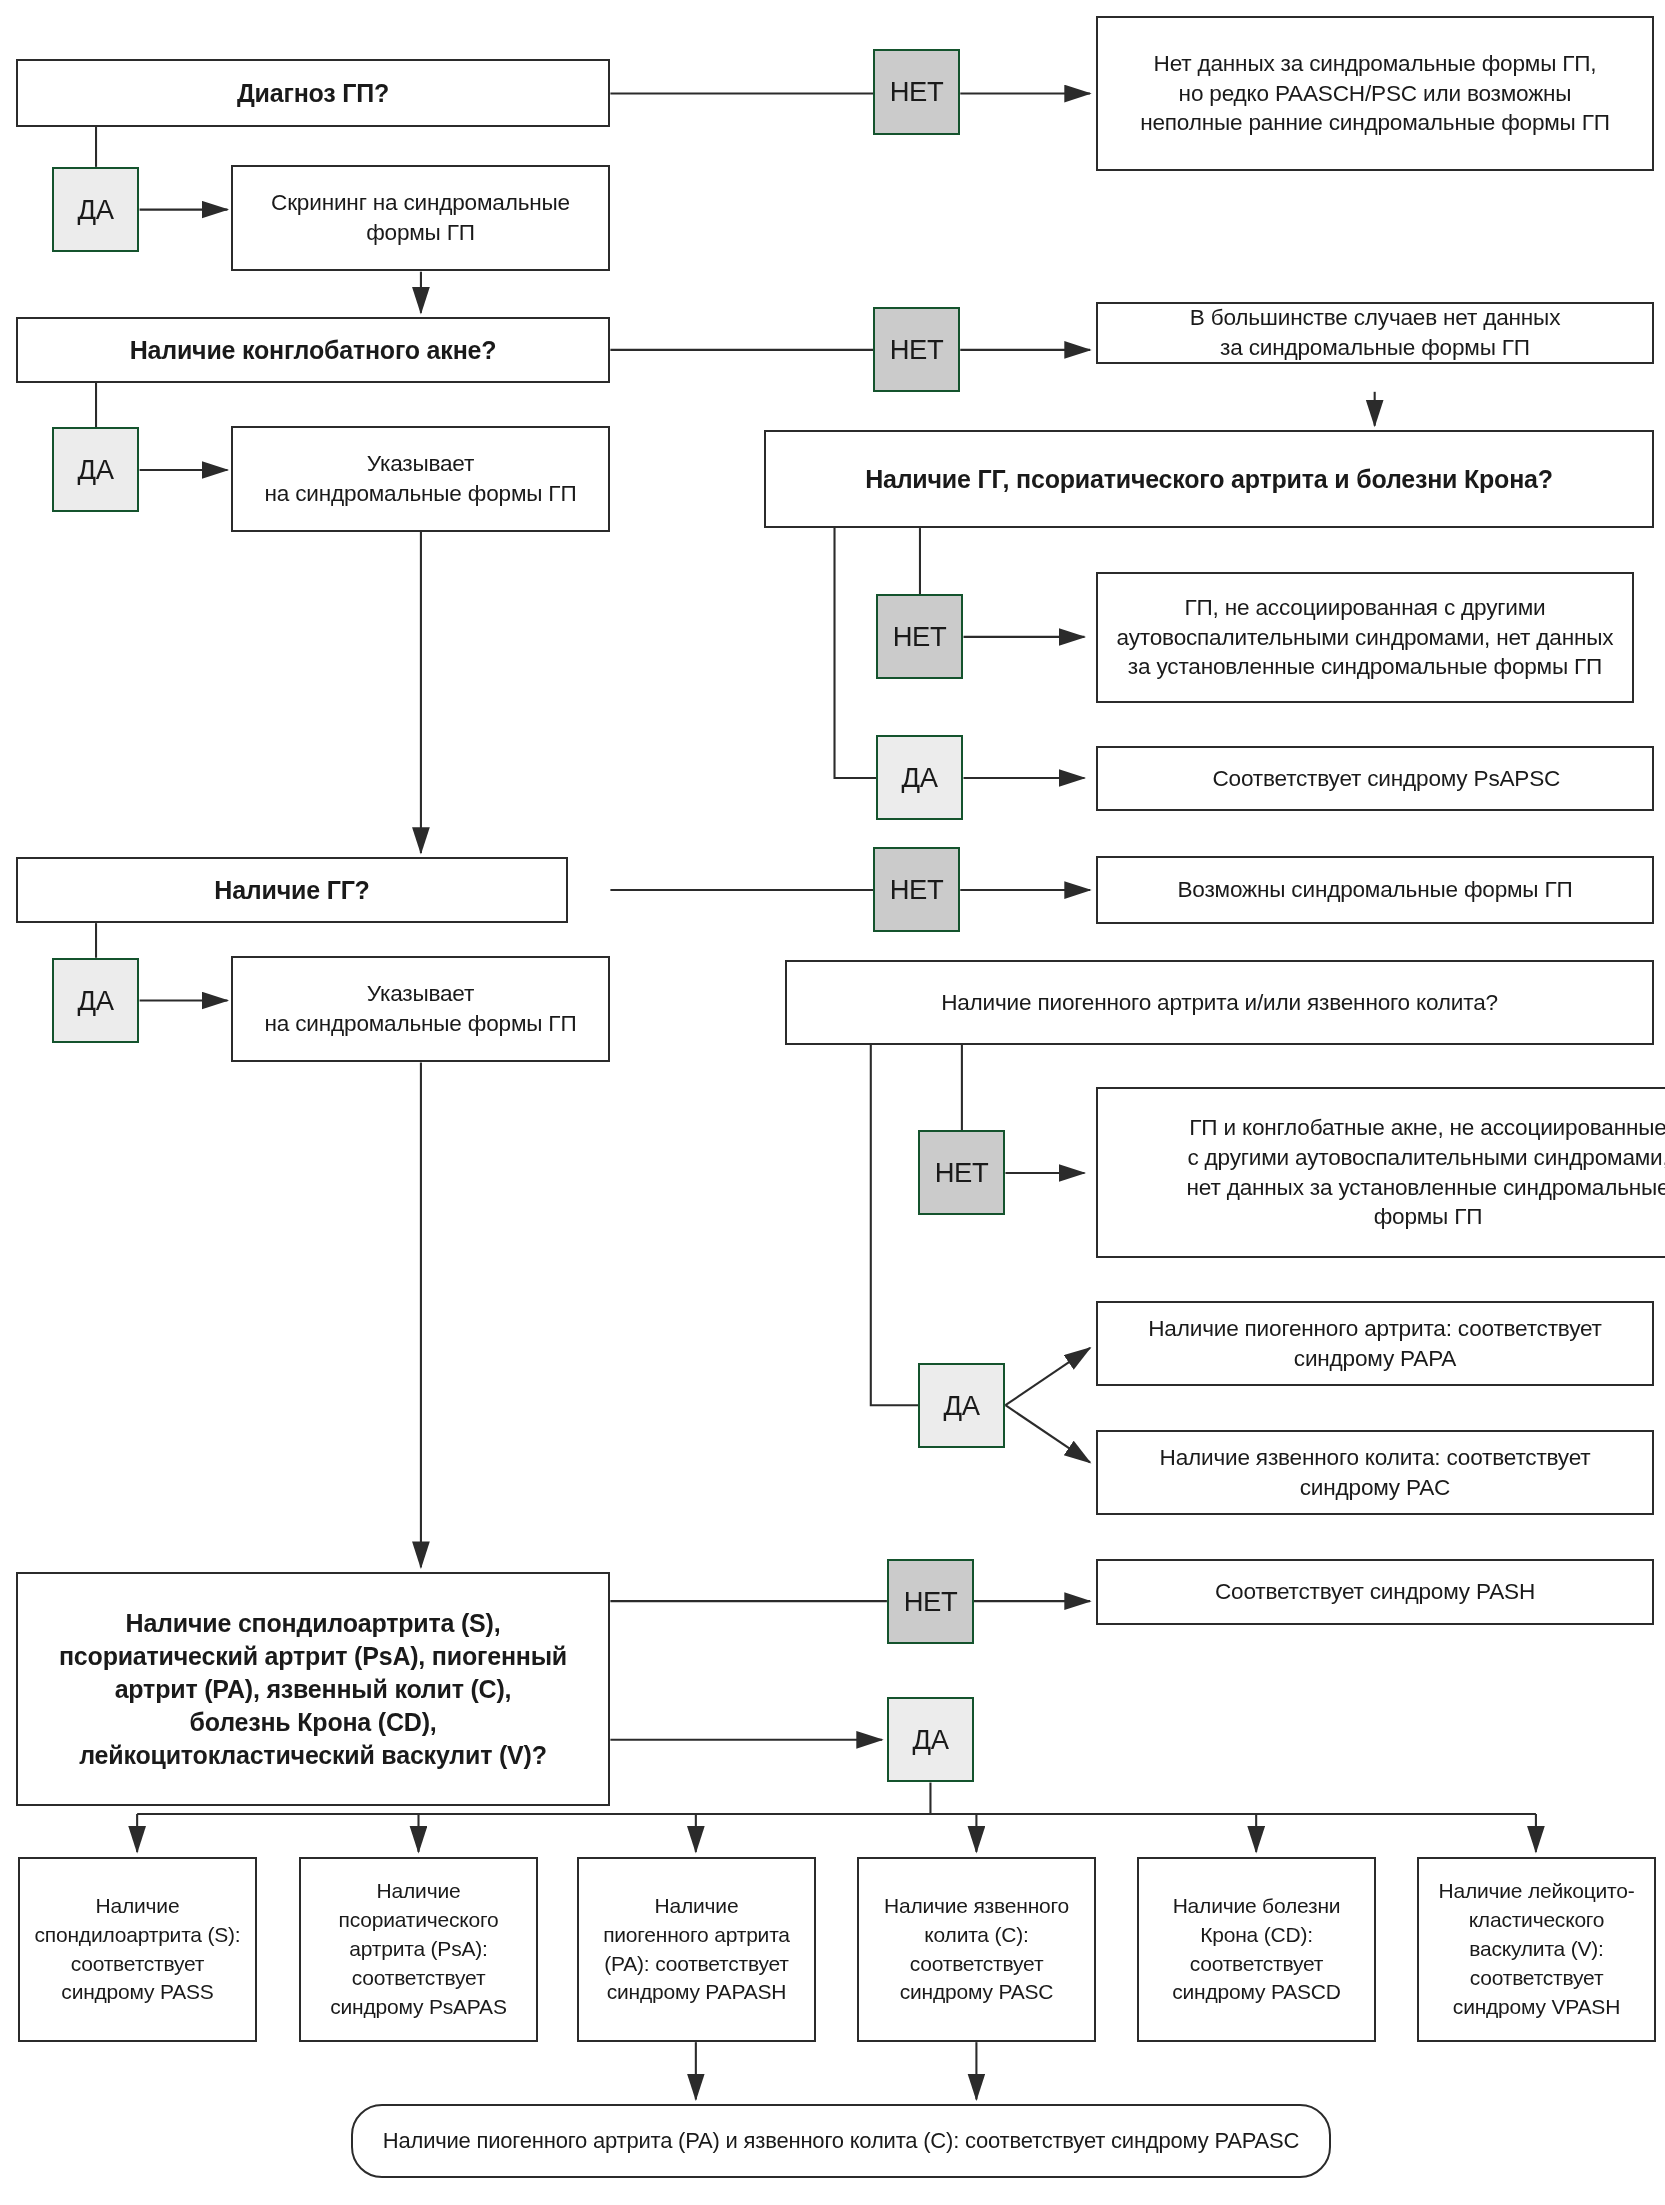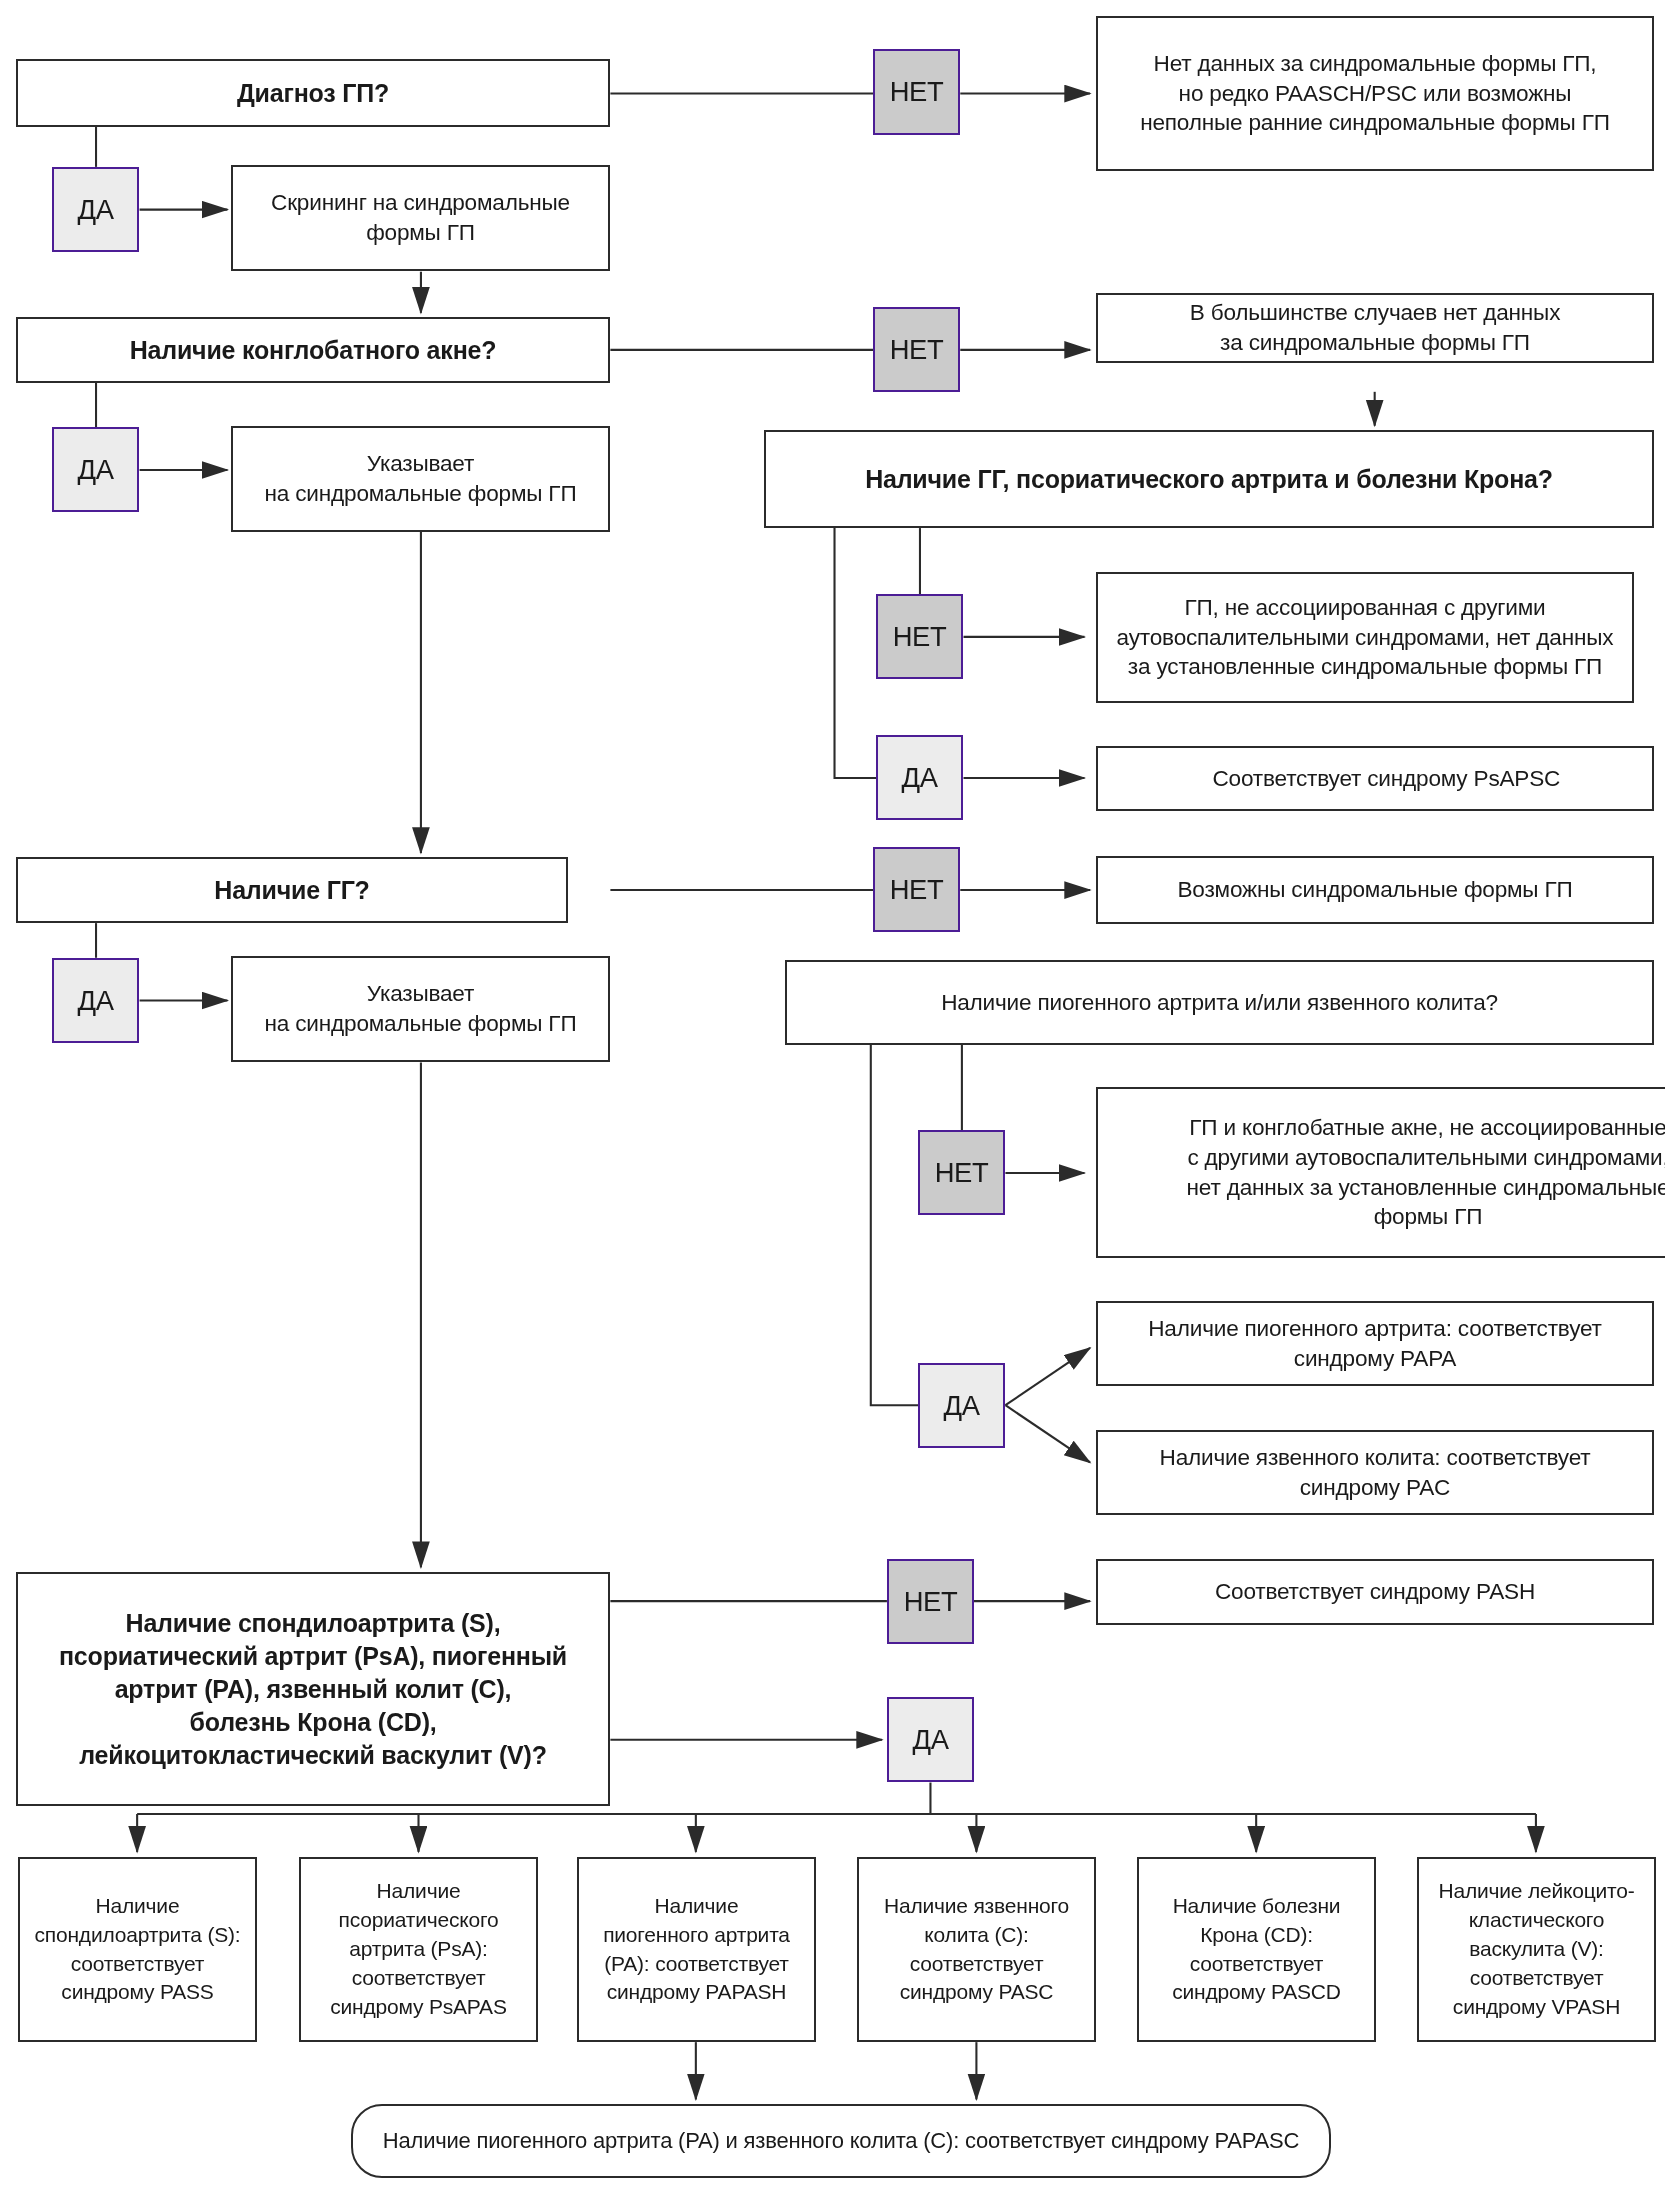--- a/index.html
+++ b/index.html
@@ -22,21 +22,21 @@
     letter-spacing:-0.2px;
     padding:4.8px 11.3px;
   }
   .q{font-weight:bold;font-size:25px;}
   .r{font-size:22.6px;}
   .small{font-size:21px;line-height:1.38;}
   .bar{font-size:22px;border-radius:31px;}
   .yn{
     position:absolute;box-sizing:border-box;
     display:flex;align-items:center;justify-content:center;
-    border:2px solid #4c1d95;
+    border:2px solid #14532d;
     font-size:27.4px;letter-spacing:-0.4px;
     white-space:nowrap;
   }
   .no{background:#cbcbcb;}
   .yes{background:#ececec;}
   #wires{position:absolute;left:0;top:0;z-index:0;}
   .node,.yn{z-index:1;}
 </style>
 </head>
 <body>
@@ -100,21 +100,21 @@
   <div class="yn no" style="left:873px;top:49px;width:87px;height:86px;">НЕТ</div>
   <div class="node r" style="left:1096px;top:16px;width:558px;height:155px;">Нет данных за синдромальные формы ГП,
 но редко PAASCH/PSC или возможны
 неполные ранние синдромальные формы ГП</div>
   <div class="yn yes" style="left:52px;top:167px;width:87px;height:85px;">ДА</div>
   <div class="node r" style="left:231px;top:165px;width:379px;height:106px;">Скрининг на синдромальные
 формы ГП</div>
 
   <div class="node q" style="left:16px;top:317px;width:594px;height:66px;">Наличие конглобатного акне?</div>
   <div class="yn no" style="left:873px;top:307px;width:87px;height:85px;">НЕТ</div>
-  <div class="node r" style="left:1096px;top:293px;width:558px;height:70px;text-align:center;">В большинстве случаев нет данных
+  <div class="node r" style="left:1096px;top:302px;width:558px;height:62px;text-align:center;">В большинстве случаев нет данных
 за синдромальные формы ГП</div>
   <div class="yn yes" style="left:52px;top:427px;width:87px;height:85px;">ДА</div>
   <div class="node r" style="left:231px;top:426px;width:379px;height:106px;">Указывает
 на синдромальные формы ГП</div>
 
   <div class="node q" style="left:764px;top:430px;width:890px;height:98px;">Наличие ГГ, псориатического артрита и болезни Крона?</div>
   <div class="yn no" style="left:876px;top:594px;width:87px;height:85px;">НЕТ</div>
   <div class="node r" style="left:1096px;top:572px;width:538px;height:131px;">ГП, не ассоциированная с другими
 аутовоспалительными синдромами, нет данных
 за установленные синдромальные формы ГП</div>

